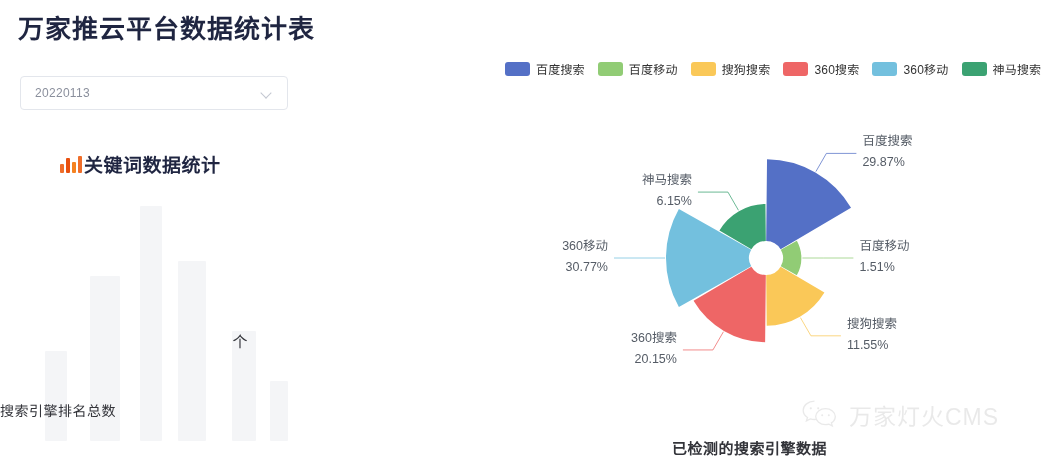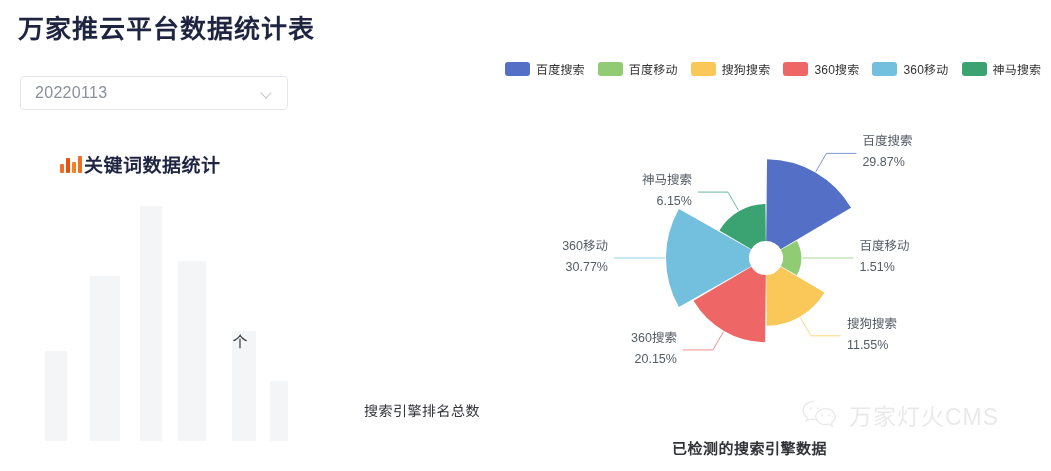--- a/index.html
+++ b/index.html
@@ -48,21 +48,21 @@
     background: #fff;
     box-sizing: border-box;
     display: flex;
     align-items: center;
     padding: 0 10px 0 14px;
     cursor: pointer;
     box-shadow: 0 0 0 0 rgba(0,0,0,0);
   }
   .date-select .value {
     flex: 1;
-    font-size: 16px;
+    font-size: 12px;
     color: #8a8f9c;
     letter-spacing: .3px;
   }
   .chevron-down {
     width: 12px;
     height: 12px;
     position: relative;
     flex: 0 0 auto;
     margin-right: 4px;
   }
@@ -158,21 +158,21 @@
     text-align: center;
     font-size: 15px;
     color: #33343a;
   }
 
   .kpi-caption {
     position: absolute;
     left: 0;
     right: 0;
     top: 270px;
-    text-align: right;
+    text-align: left;
     font-size: 14px;
     color: #33343a;
     letter-spacing: .5px;
   }
 
   
   .legend {
     position: absolute;
     left: 505px;
     top: 60px;

